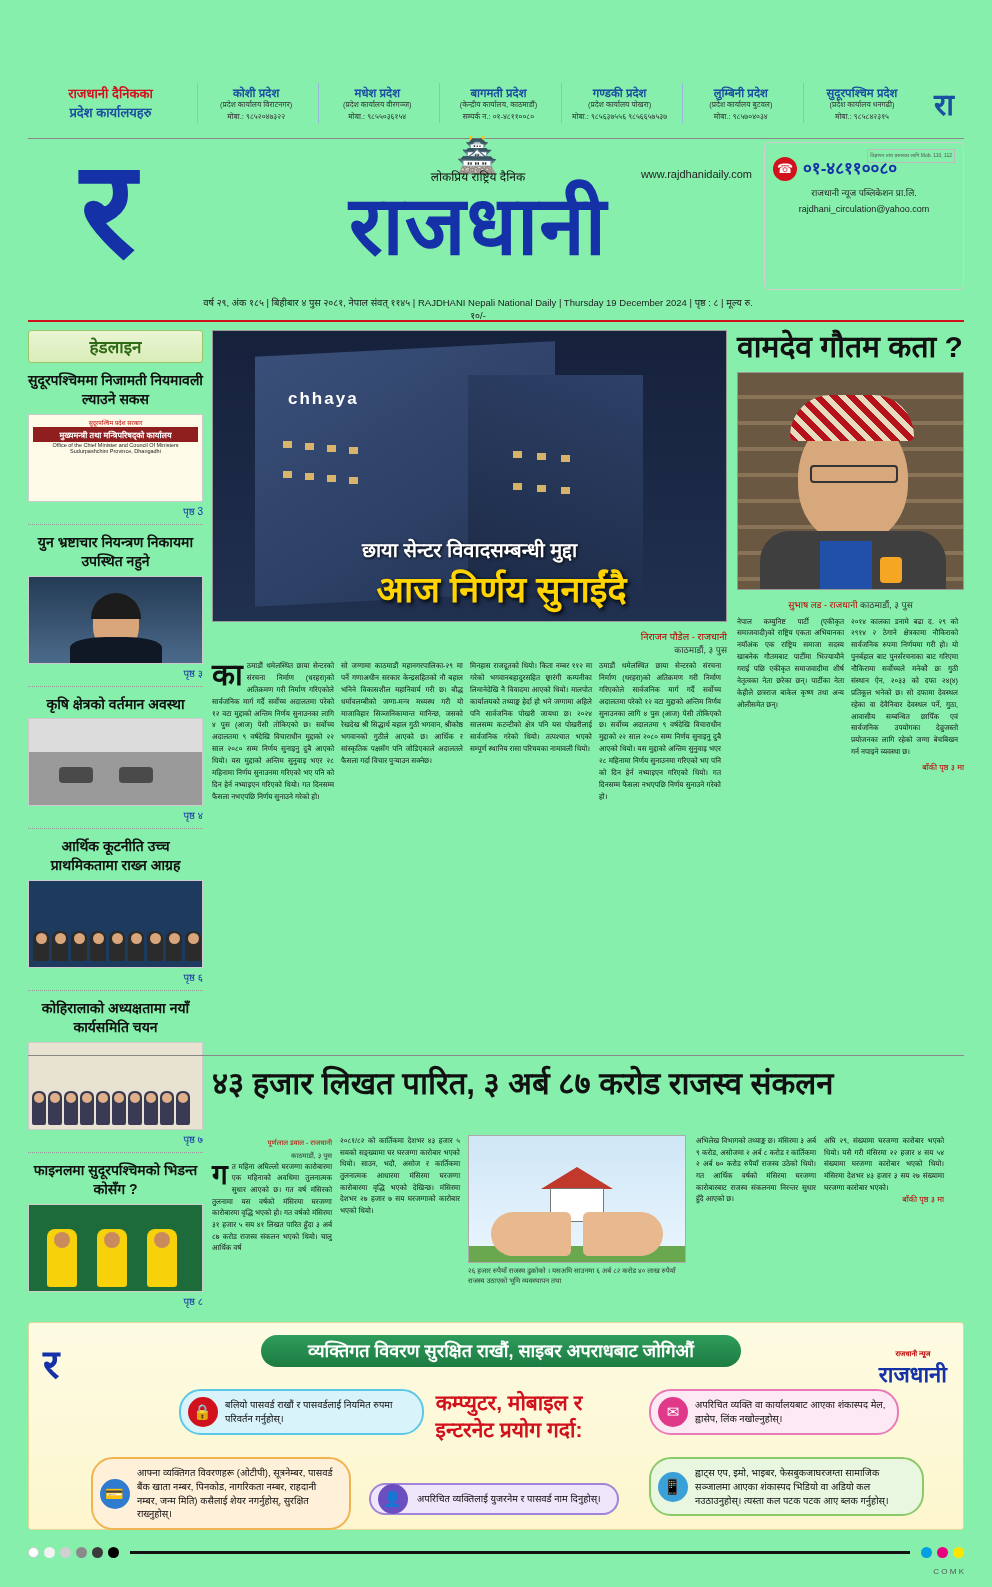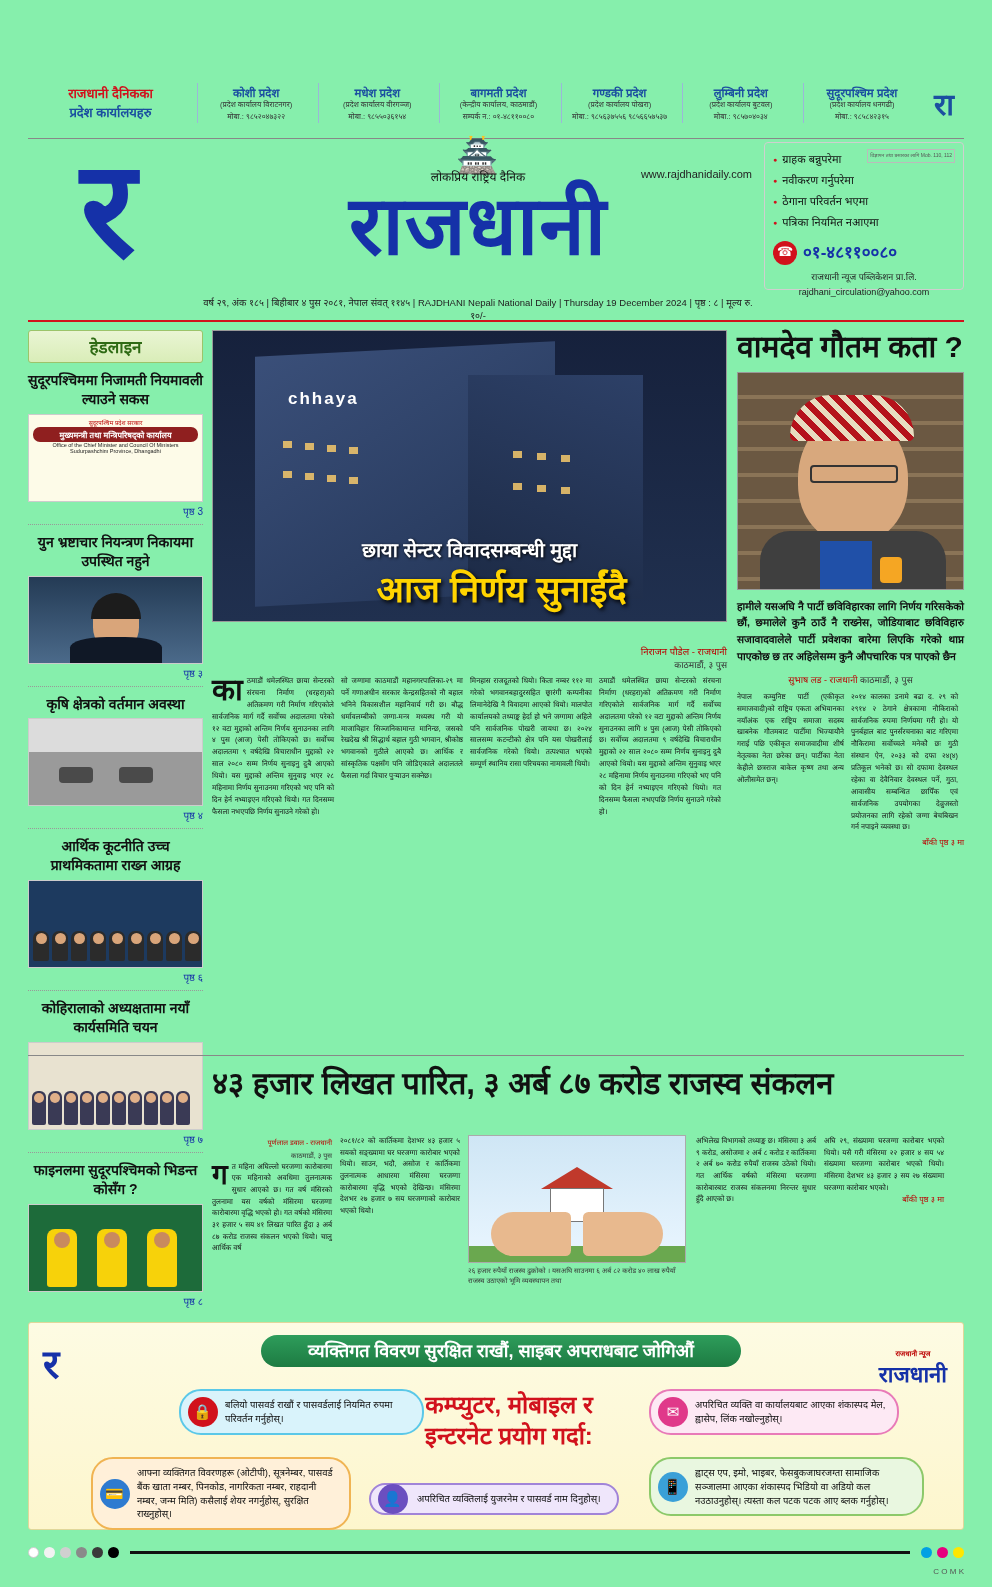--- a/index.html
+++ b/index.html
@@ -89,21 +89,21 @@
     margin-top:5px; width:100%; height:88px; border:1px solid #ccc; overflow:hidden;
     position:relative;
   }
   .sb-page { font-size:10px; color:#1531a8; text-align:right; margin-top:2px; }
   .sb-div { border-top:1px dotted #999; margin-top:6px; }
 
   
   .th-govt { background:#fdfbe8; }
   .th-govt .inner { padding:4px; text-align:center; }
   .th-govt .r1 { color:#b00; font-size:6px; }
-  .th-govt .r2 { background:#8f1f1f; color:#fff; font-size:8px; font-weight:bold; padding:2px;border-radius:7px; }
+  .th-govt .r2 { background:#8f1f1f; color:#fff; font-size:8px; font-weight:bold; padding:2px; }
   .th-govt .r3 { color:#222; font-size:5.5px; }
   .th-portrait { background:linear-gradient(#243b55,#4b6a8a); }
   .th-portrait .face { position:absolute; left:50%; top:22px; transform:translateX(-50%);
     width:46px;height:52px;border-radius:40% 40% 45% 45%; background:#d9a57a; }
   .th-portrait .hair { position:absolute; left:50%; top:16px; transform:translateX(-50%);
     width:50px;height:26px;border-radius:25px 25px 0 0; background:#1c1c1c; }
   .th-portrait .suit { position:absolute; left:50%; bottom:0; transform:translateX(-50%);
     width:92px;height:26px;background:#101826; border-radius:40% 40% 0 0;}
   .th-field { background:#cfcfcf; }
   .th-field .sky{position:absolute;left:0;top:0;width:100%;height:38%;background:#dcdcdc;}
@@ -144,21 +144,21 @@
   }
   .lp-cap2 {
     position:absolute; left:0; bottom:8px; width:100%; text-align:center;
     color:#ffd400; font-size:36px; font-weight:bold;
     text-shadow:2px 2px 4px #000;
     margin-left:32px;
   }
 
   
   .lead-article { position:absolute; left:212px; top:630px; width:515px; height:420px; }
-  .la-byline { font-size:9.5px; color:#b00; text-align:right;margin-top:15px; }
+  .la-byline { font-size:9.5px; color:#b00; text-align:right; }
   .la-place { font-size:9px; color:#333; text-align:right; }
   .la-cols { display:flex; gap:7px; margin-top:4px; }
   .la-col { width:122px; font-size:7.2px; line-height:1.65; color:#111; text-align:justify; }
   .la-drop { float:left; font-size:30px; font-weight:bold; line-height:26px; margin:2px 4px 0 0; color:#111; }
 
   
   .right-col { position:absolute; left:737px; top:330px; width:227px; }
   .rc-title { font-size:30px; font-weight:bold; color:#111; line-height:1.12; }
   .rc-photo { margin-top:8px; width:227px; height:218px; background:#7a6a55; border:1px solid #999; position:relative; overflow:hidden; }
   .rc-shelf { position:absolute; left:0; top:0; width:100%; height:100%; background:repeating-linear-gradient(#6b5842 0 22px,#8a7457 22px 26px); }
@@ -204,21 +204,21 @@
   .ad-logo { position:absolute; left:14px; top:12px; font-size:40px; color:#1531a8; font-weight:bold; }
   .ad-brand { position:absolute; right:16px; top:26px; font-size:22px; color:#1531a8; font-weight:bold; }
   .ad-brand small{ display:block; font-size:7px; color:#b00; text-align:center; }
   .ad-banner {
     position:absolute; left:232px; top:12px; width:480px; height:32px;
     background:linear-gradient(#2e9d5b,#1d7b42); border-radius:16px;
     color:#fff; font-weight:bold; font-size:18px; text-align:center; line-height:32px;
   }
   .ad-center {
     position:absolute; left:385px; top:66px; width:190px; text-align:center;
-    font-size:24px; font-weight:bold; color:#d1111c; line-height:1.3;
+    font-size:21px; font-weight:bold; color:#d1111c; line-height:1.3;
   }
   .pill {
     position:absolute; border-radius:22px; padding:7px 10px 7px 44px;
     font-size:9.5px; line-height:1.45; color:#111;
   }
   .pill .ic {
     position:absolute; left:7px; top:50%; transform:translateY(-50%);
     width:30px; height:30px; border-radius:50%;
     display:flex; align-items:center; justify-content:center; font-size:15px; color:#fff;
   }
@@ -291,26 +291,20 @@
       <div class="mh-temple">🏯</div>
       <div class="mh-tagline">लोकप्रिय राष्ट्रिय दैनिक</div>
       <div class="mh-name">राजधानी</div>
       <div class="mh-website">www.rajdhanidaily.com</div>
     </div>
 
     <div class="mh-right">
       <div class="mh-stamp">विज्ञापन तथा
 प्रसारका लागि
 Mob. 110, 112</div>
-      <ul>
-        <li>ग्राहक बन्नुपरेमा</li>
-        <li>नवीकरण गर्नुपरेमा</li>
-        <li>ठेगाना परिवर्तन भएमा</li>
-        <li>पत्रिका नियमित नआएमा</li>
-      </ul>
       <div class="mh-phone">
         <span class="phone-circle">☎</span>
         <span class="num">०१-४८११००८०</span>
       </div>
       <div class="mh-comp">राजधानी न्यूज पब्लिकेशन प्रा.लि.</div>
       <div class="mh-comp">rajdhani_circulation@yahoo.com</div>
     </div>
 
     <div class="mh-meta">वर्ष २९, अंक १८५  |  बिहीबार ४ पुस २०८१, नेपाल संवत् ११४५  |  RAJDHANI Nepali National Daily | Thursday 19 December 2024  |  पृष्ठ : ८  |  मूल्य रु. १०/-</div>
   </div>
@@ -454,21 +448,20 @@
 कता ?</div>
     <div class="rc-photo">
       <div class="rc-shelf"></div>
       <div class="rc-head"></div>
       <div class="rc-topi"></div>
       <div class="rc-glass"></div>
       <div class="rc-body"></div>
       <div class="rc-shirt"></div>
       <div class="rc-bubble"></div>
     </div>
-    <div class="rc-lead">हामीले यसअघि नै पार्टी छविविहारका लागि निर्णय गरिसकेको छौं, छमालेले कुनै ठाउँ नै राख्नेस, जोडियाबाट छविविहारु सजावादवालेले पार्टी प्रवेशका बारेमा लिएकि गरेको थाप्न पाएकोछ छ तर अहिलेसम्म कुनै औपचारिक पत्र पाएको छैन</div>
     <div class="rc-by">
       <span>सुभाष लड - राजधानी</span>
       <span class="pl">काठमाडौं, ३ पुस</span>
     </div>
     <div class="rc-cols">
       <div class="rc-c">नेपाल कम्युनिष्ट पार्टी (एकीकृत समाजवादी)को राष्ट्रिय एकता अभियानका नयाँअंक एक राष्ट्रिय समाजा सदस्य खाबनेक गौतमबाट पार्टीमा भिज्यायौने गराई पछि एकीकृत समाजवादीमा शीर्ष नेतृत्वका नेता छरेका छन्। पार्टीका नेता केहीले छत्रराज बाकेल कृष्ण तथा अन्य ओलीसमेत छन्।</div>
       <div class="rc-c">२०१४ कालका डनामे बढा द. २९ को २९१४ २ ठेगाने क्षेत्रकामा नौकिराको सार्वजनिक रुपमा निर्णयमा गरी हो। यो पुनर्बहाल बाट पुनर्संरचनाका बाट गरिएमा नौकिरामा सर्वोच्चले मनेकोे छः गुठी संस्थान ऐन, २०३३ को दफा २४(४) प्रतिकूल भनेको छ। सो दफामा देवस्थल रहेका वा देवैनिवार देवस्थल पर्ने, गुठा, आवासीय सम्बन्धित छापिँक एवं सार्वजनिक उपयोगका देव्रुजस्तो प्रयोजनका लागि रहेको जग्गा बेचबिखन गर्न नपाइने व्यवस्था छ।</div>
     </div>
     <div class="rc-more">बाँकी पृष्ठ ३ मा</div>
   </div>

